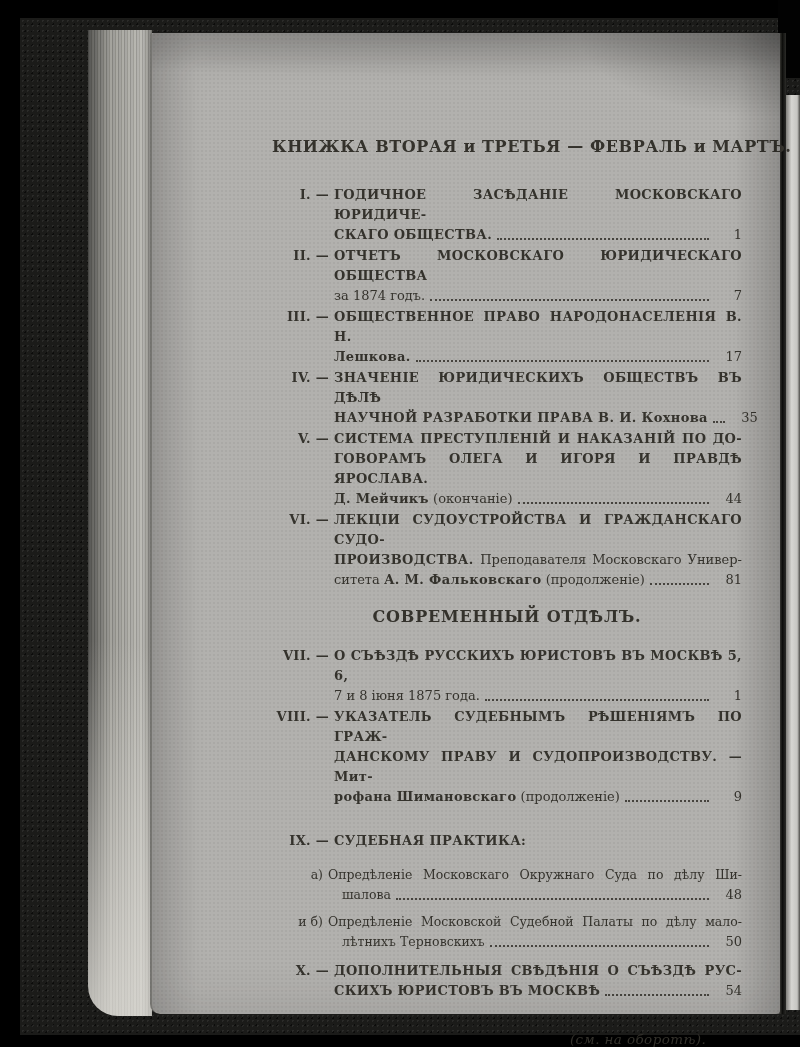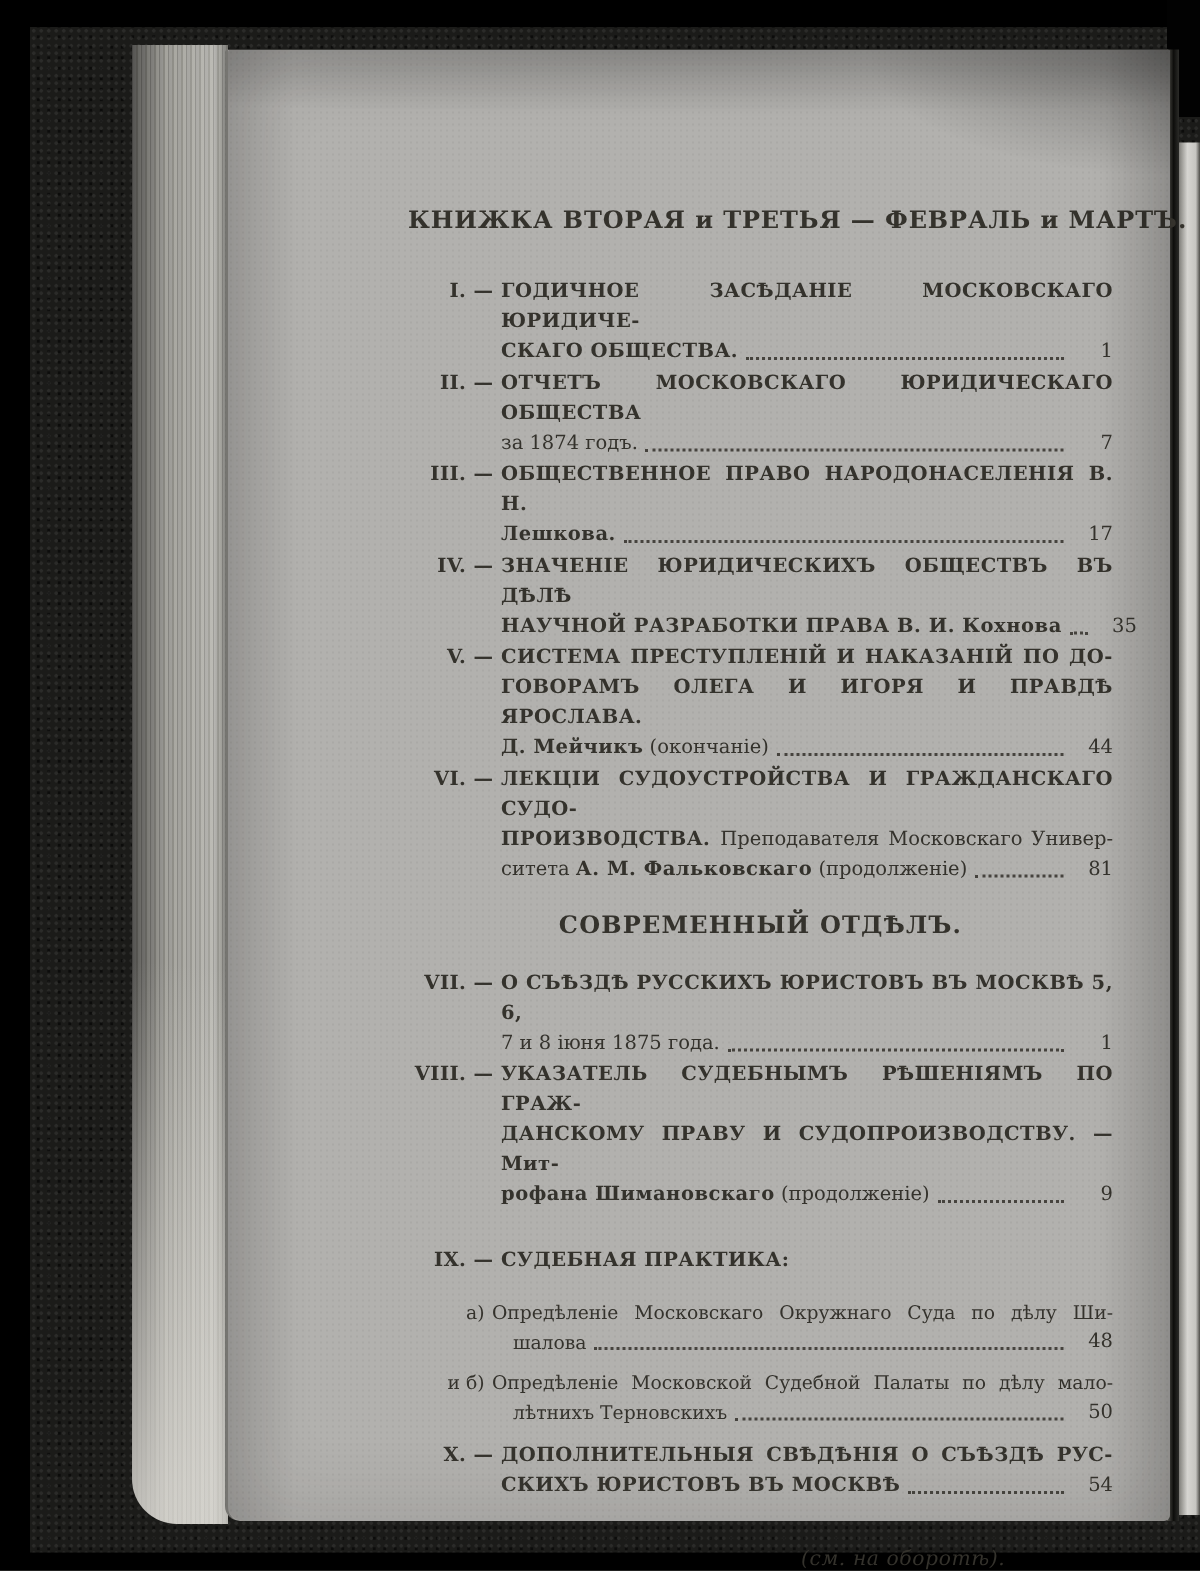--- a/index.html
+++ b/index.html
@@ -62,21 +62,21 @@
 
   .group.practice{margin-top:24px;}
   .group.sub{margin-top:14px;}
   .group.sub .entry{margin-bottom:7px;}
   .group.sub .lab{flex-basis:56px;font-weight:400;font-size:12.5px;letter-spacing:0;}
   .group.sub .toc-line{font-size:12.5px;}
   .group.sub .seg-r{font-size:12.5px;}
   .group.sub .toc-line.has-page{padding-left:14px;}
   .group.final{margin-top:9px;}
 
-  .footer{margin:30px 0 0 262px;font-style:italic;font-size:13.5px;letter-spacing:.4px;}
+  .footer{margin:30px 0 0 262px;font-style:italic;font-size:13.5px;letter-spacing:.4px;text-align:center;}
 </style>
 </head>
 <body>
 
 <div id="screen" style="--background: #000000; --cover: #1b1b19; --page_paper: #b2b1ae; --ink: #34322c; --fore_edge: #d6d5d1;">
   <div class="cover"></div>
   <div class="corner-black-tr"></div>
   <div class="stack"></div>
   <div class="fore-edge-right"></div>
   <div class="gutter"></div>

